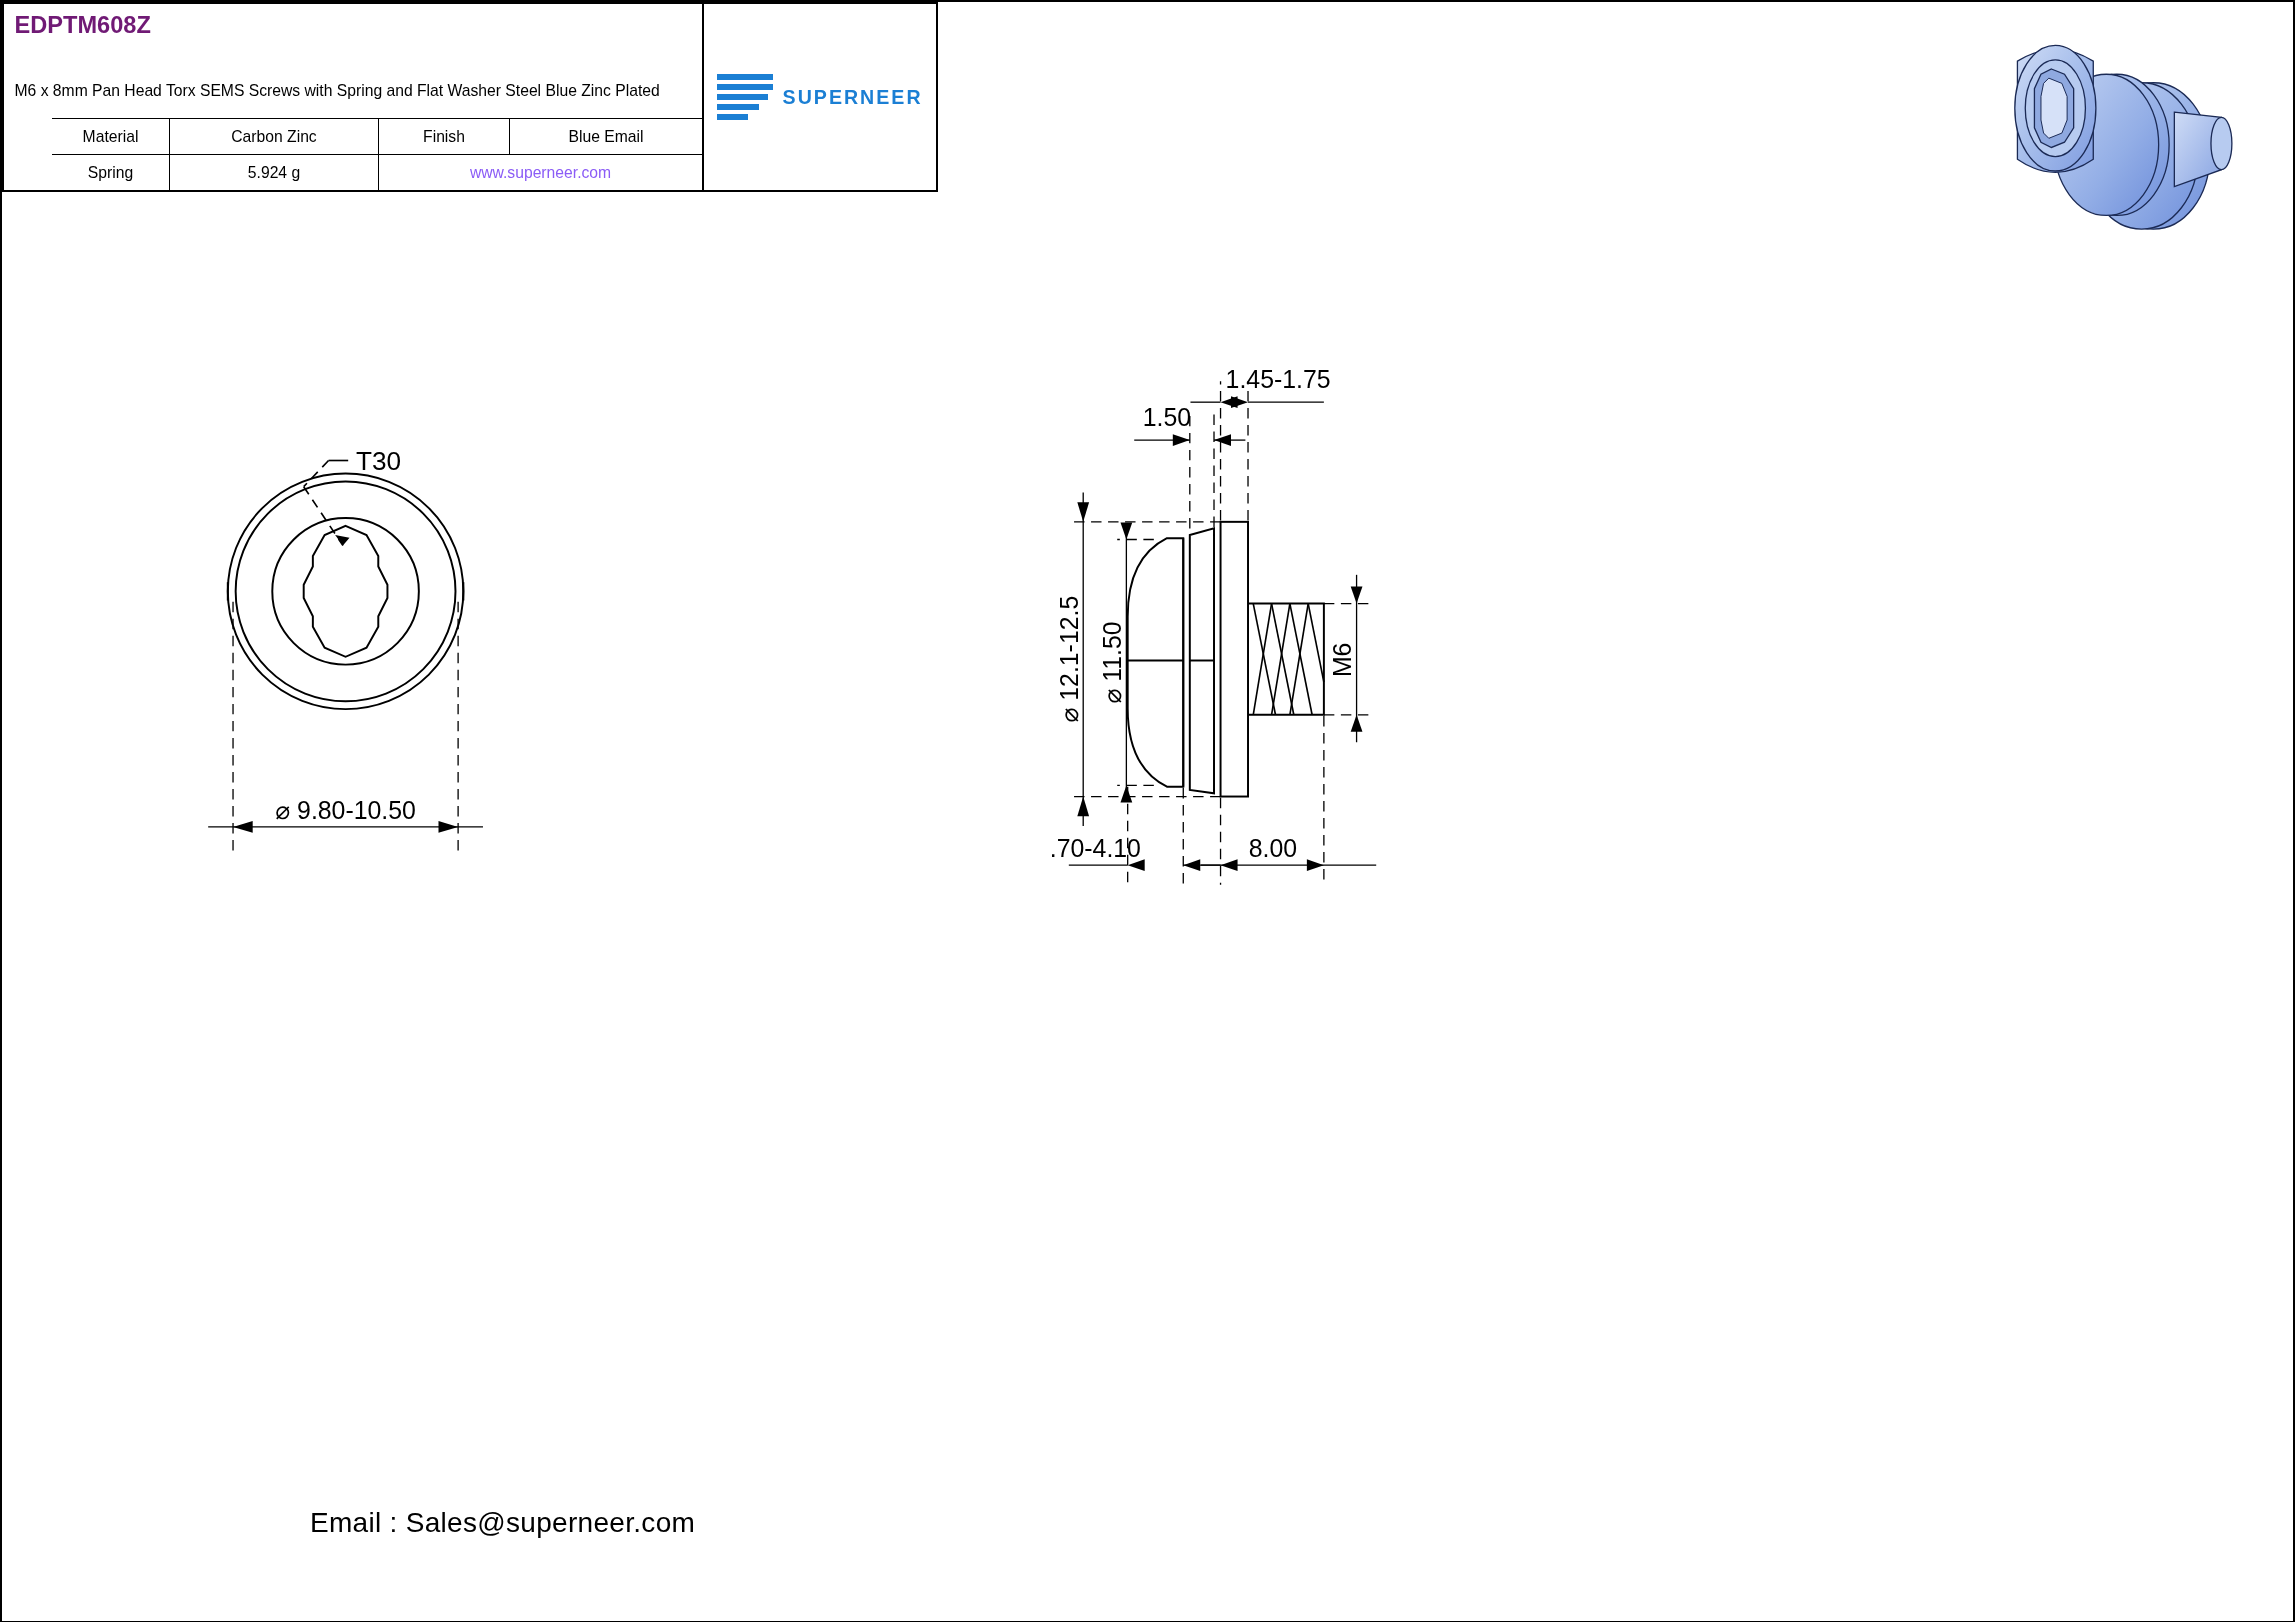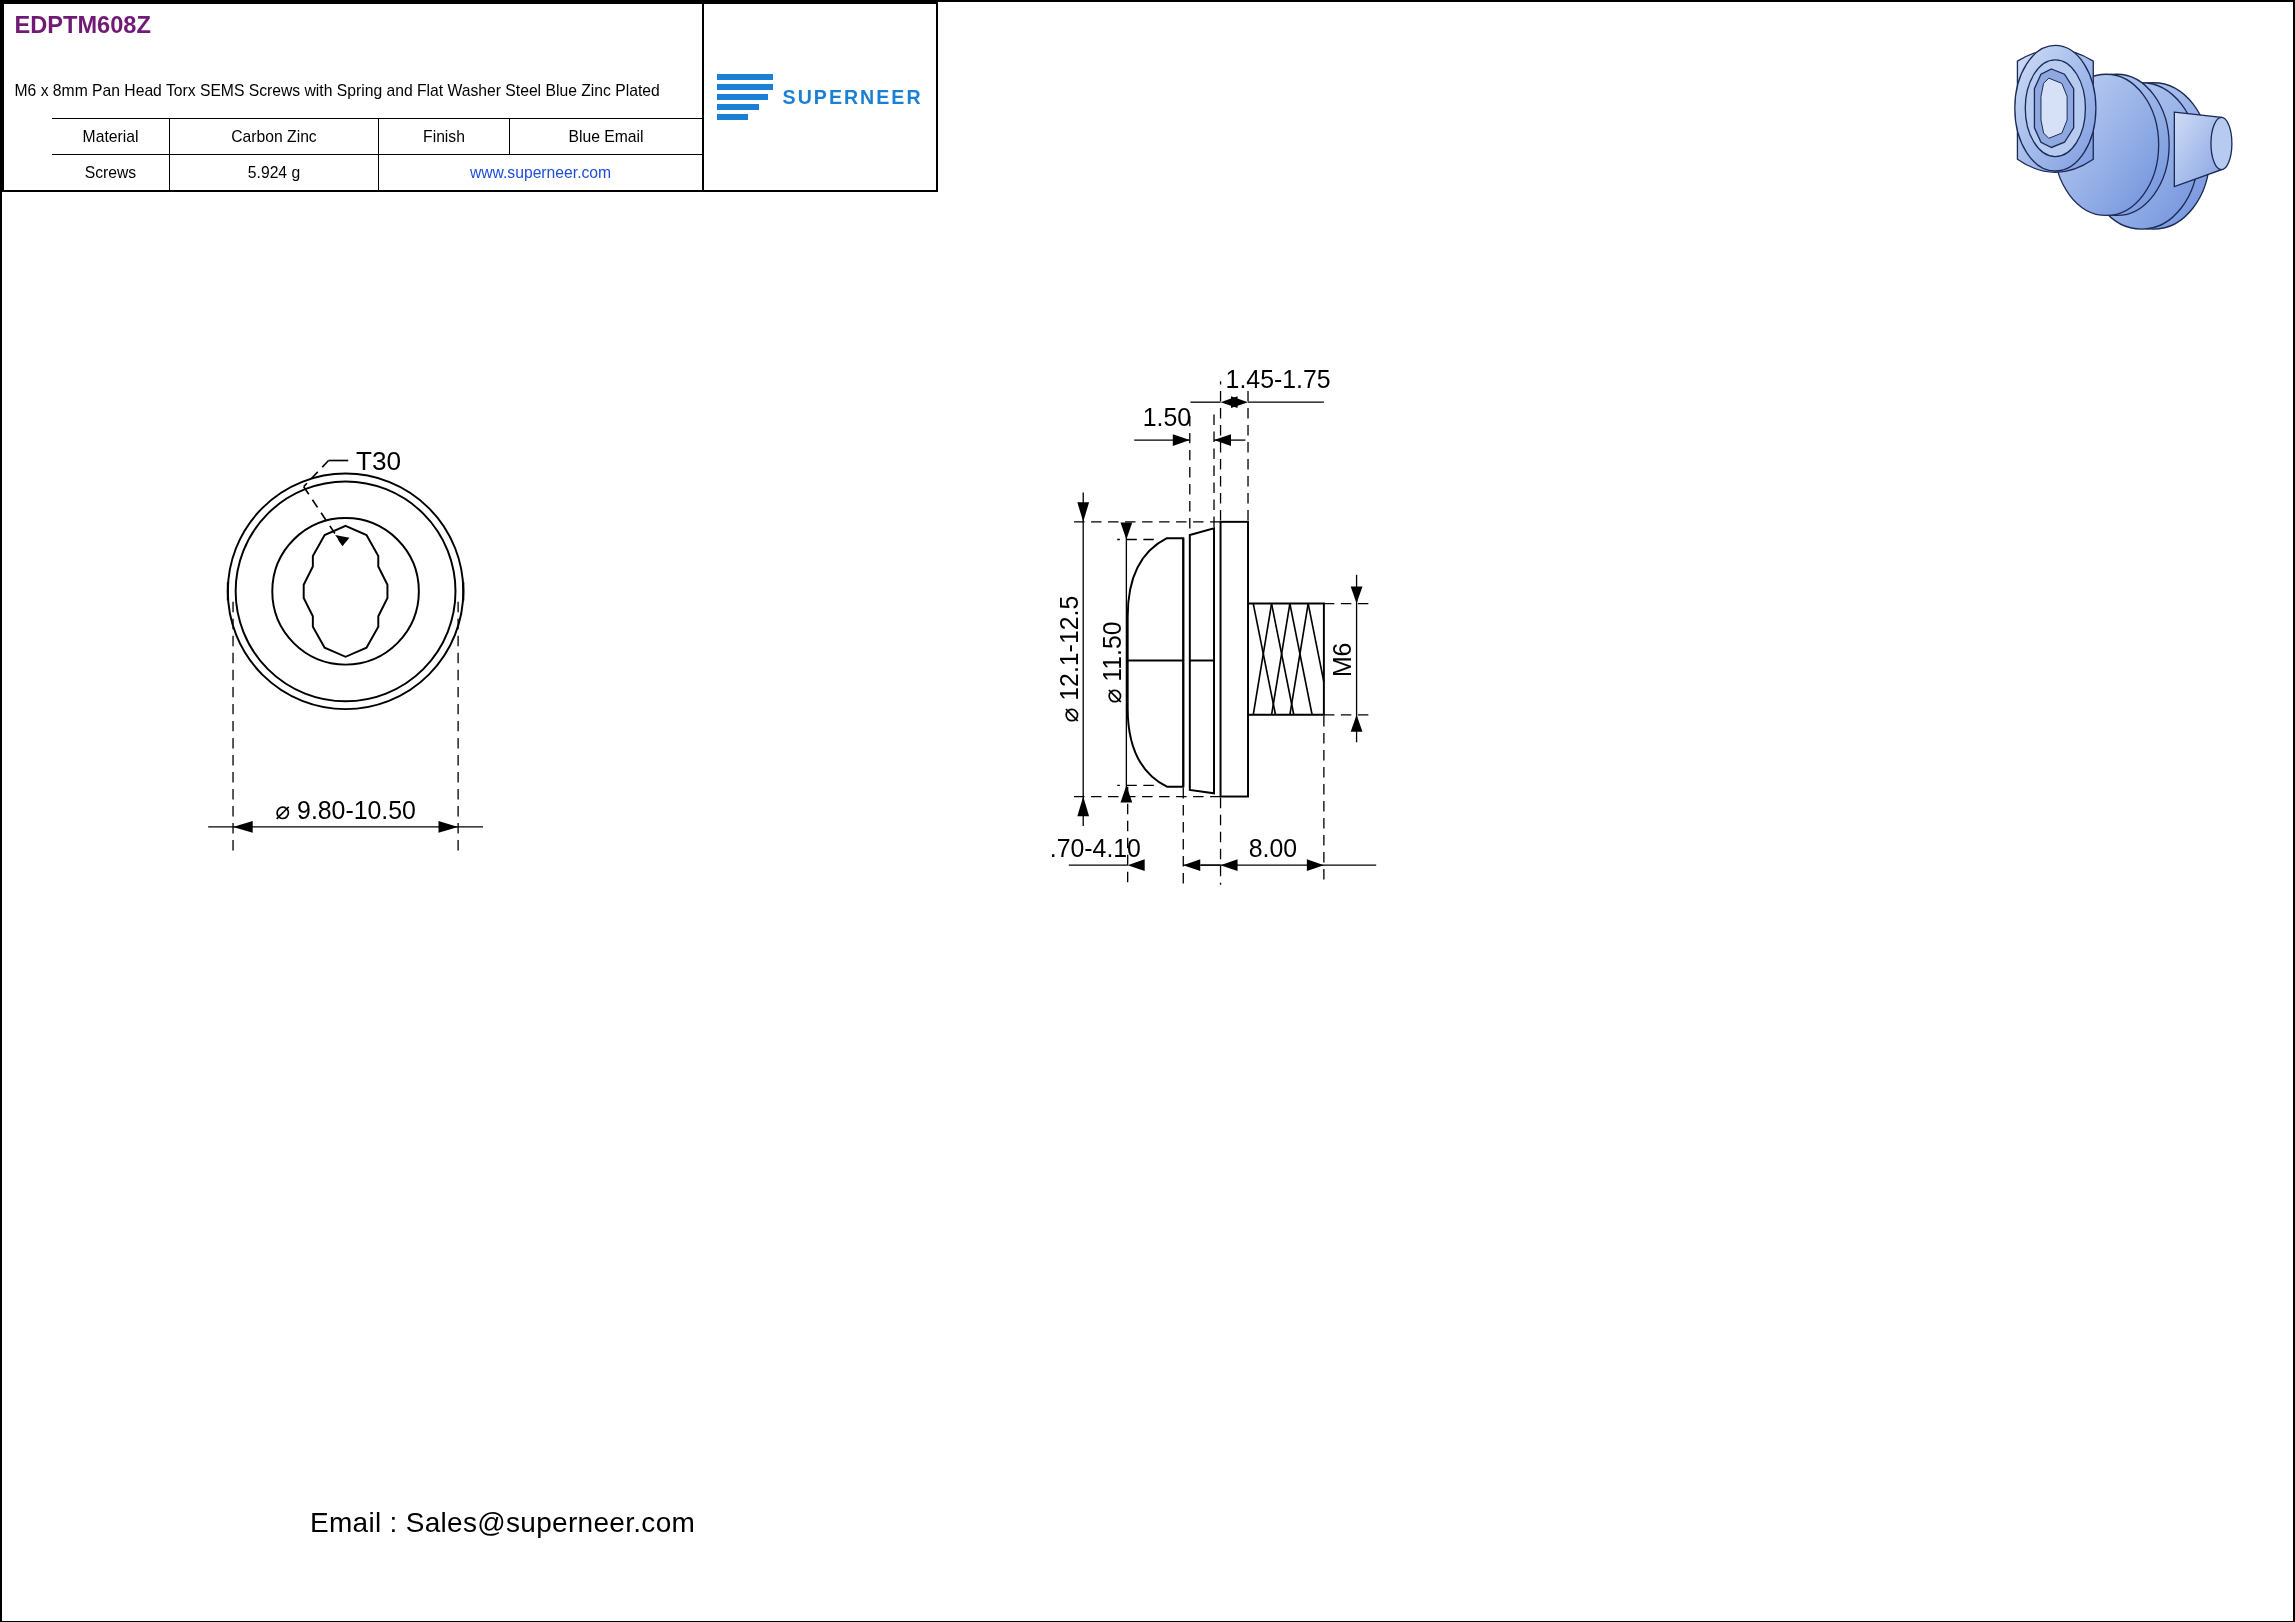--- a/index.html
+++ b/index.html
@@ -92,21 +92,21 @@
     justify-content: center;
     font-size: 15.7px;
     color: #000;
     box-sizing: border-box;
   }
   .tb-cell.b-right { border-right: 1.3px solid #000; }
   .c-label { width: 118px; }
   .c-value { width: 209px; }
   .c-label2 { width: 131px; }
   .c-value2 { flex: 1; }
-  .link { color: #1d4ed8; text-align: center; }
+  .link { color: #8b5cf6; text-align: center; }
 
   #tb-right {
     flex: 1;
     display: flex;
     flex-direction: row;
     align-items: center;
     justify-content: center;
     gap: 9.2px;
   }
   #logo-mark {
@@ -324,21 +324,21 @@
     <div id="tb-left">
       <div id="tb-code">EDPTM608Z</div>
       <div id="tb-desc">M6 x 8mm Pan Head Torx SEMS Screws with Spring and Flat Washer Steel Blue Zinc Plated</div>
       <div class="tb-row">
         <div class="tb-cell c-label b-right">Material</div>
         <div class="tb-cell c-value b-right">Carbon Zinc</div>
         <div class="tb-cell c-label2 b-right">Finish</div>
         <div class="tb-cell c-value2">Blue Email</div>
       </div>
       <div class="tb-row">
-        <div class="tb-cell c-label b-right">Screws</div>
+        <div class="tb-cell c-label b-right">Spring</div>
         <div class="tb-cell c-value b-right">5.924 g</div>
         <div class="tb-cell link" style="flex:1">www.superneer.com</div>
       </div>
     </div>
     <div id="tb-right">
       <div id="logo-mark">
         <i></i>
           <i></i>
           <i></i>
           <i></i>

